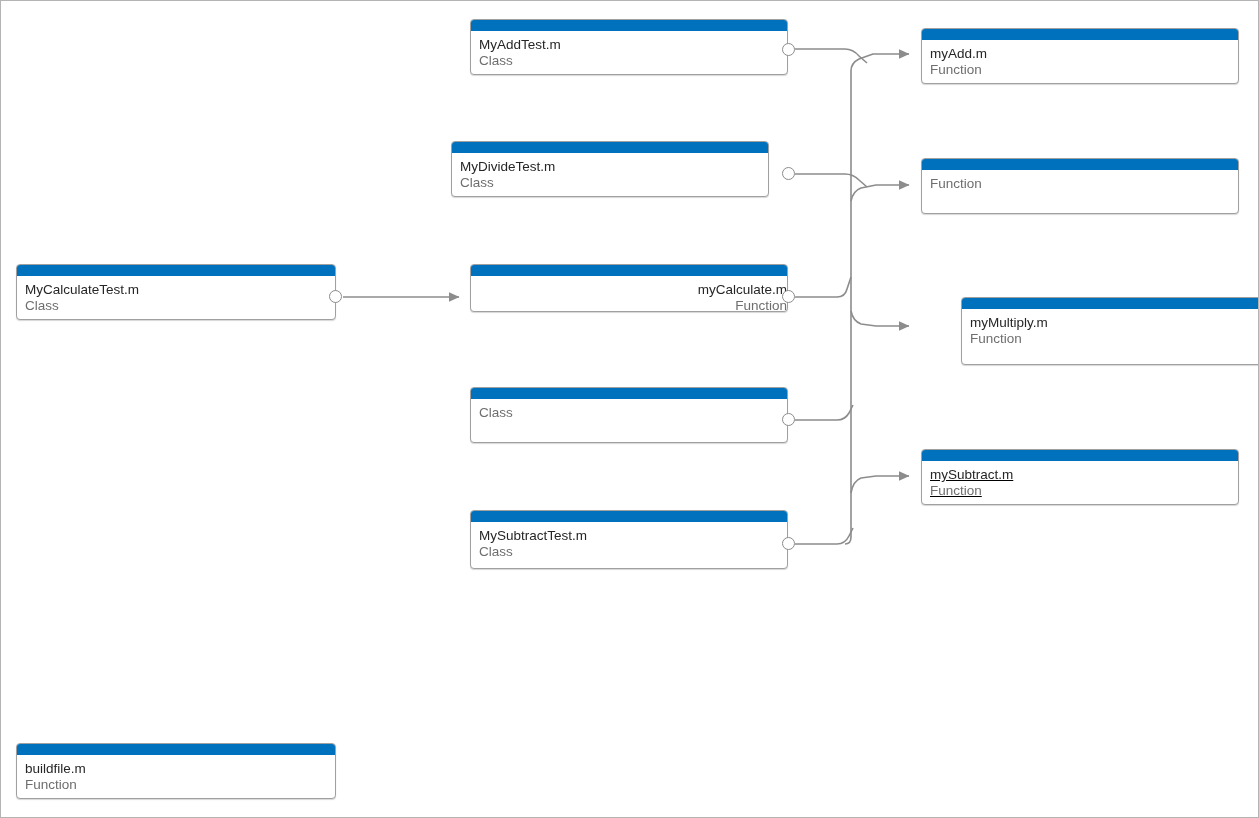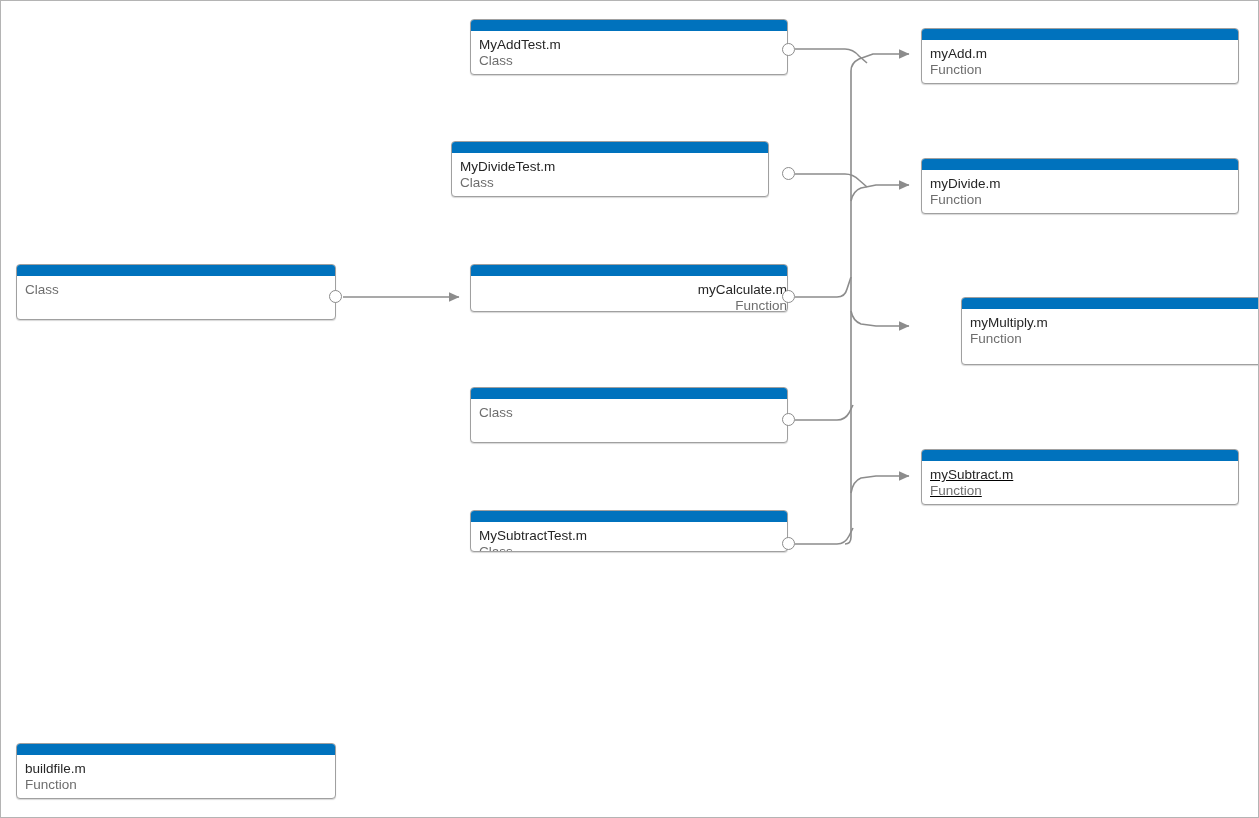--- a/index.html
+++ b/index.html
@@ -100,20 +100,21 @@
       <path d="M 850,310 Q 852,320 860,323 L 875,325 L 908,325" marker-end="url(#arrowhead)"></path>
 
       <path d="M 850,492 Q 852,480 860,477 L 875,475 L 908,475" marker-end="url(#arrowhead)"></path>
 
     </g>
   </svg>
 
   <div class="node" style="left:15px; top:263px; width:320px; height:56px;">
     <div class="node-header"></div>
     <div class="node-body">
+      <div class="node-title">MyCalculateTest.m</div>
       <div class="node-type">Class</div>
     </div>
   </div>
   <div class="port" style="left:328px; top:289px;"></div>
 
   <div class="node" style="left:15px; top:742px; width:320px; height:56px;">
     <div class="node-header"></div>
     <div class="node-body">
       <div class="node-title">buildfile.m</div>
       <div class="node-type">Function</div>
@@ -148,41 +149,40 @@
   <div class="port" style="left:781px; top:289px;"></div>
 
   <div class="node" style="left:469px; top:386px; width:318px; height:56px;">
     <div class="node-header"></div>
     <div class="node-body">
       <div class="node-type">Class</div>
     </div>
   </div>
   <div class="port" style="left:781px; top:412px;"></div>
 
-  <div class="node" style="left:469px; top:509px; width:318px; height:42px;">
+  <div class="node" style="left:469px; top:509px; width:318px; height:59px;">
     <div class="node-header"></div>
     <div class="node-body">
       <div class="node-title">MySubtractTest.m</div>
       <div class="node-type">Class</div>
     </div>
   </div>
   <div class="port" style="left:781px; top:536px;"></div>
 
   <div class="node" style="left:920px; top:27px; width:318px; height:56px;">
     <div class="node-header"></div>
     <div class="node-body">
       <div class="node-title">myAdd.m</div>
       <div class="node-type">Function</div>
     </div>
   </div>
 
   <div class="node" style="left:920px; top:157px; width:318px; height:56px;">
     <div class="node-header"></div>
     <div class="node-body">
-      <div class="node-title">myDivide.m</div>
       <div class="node-type">Function</div>
     </div>
   </div>
 
   <div class="node" style="left:960px; top:296px; width:318px; height:68px;">
     <div class="node-header"></div>
     <div class="node-body">
       <div class="node-title">myMultiply.m</div>
       <div class="node-type">Function</div>
     </div>

